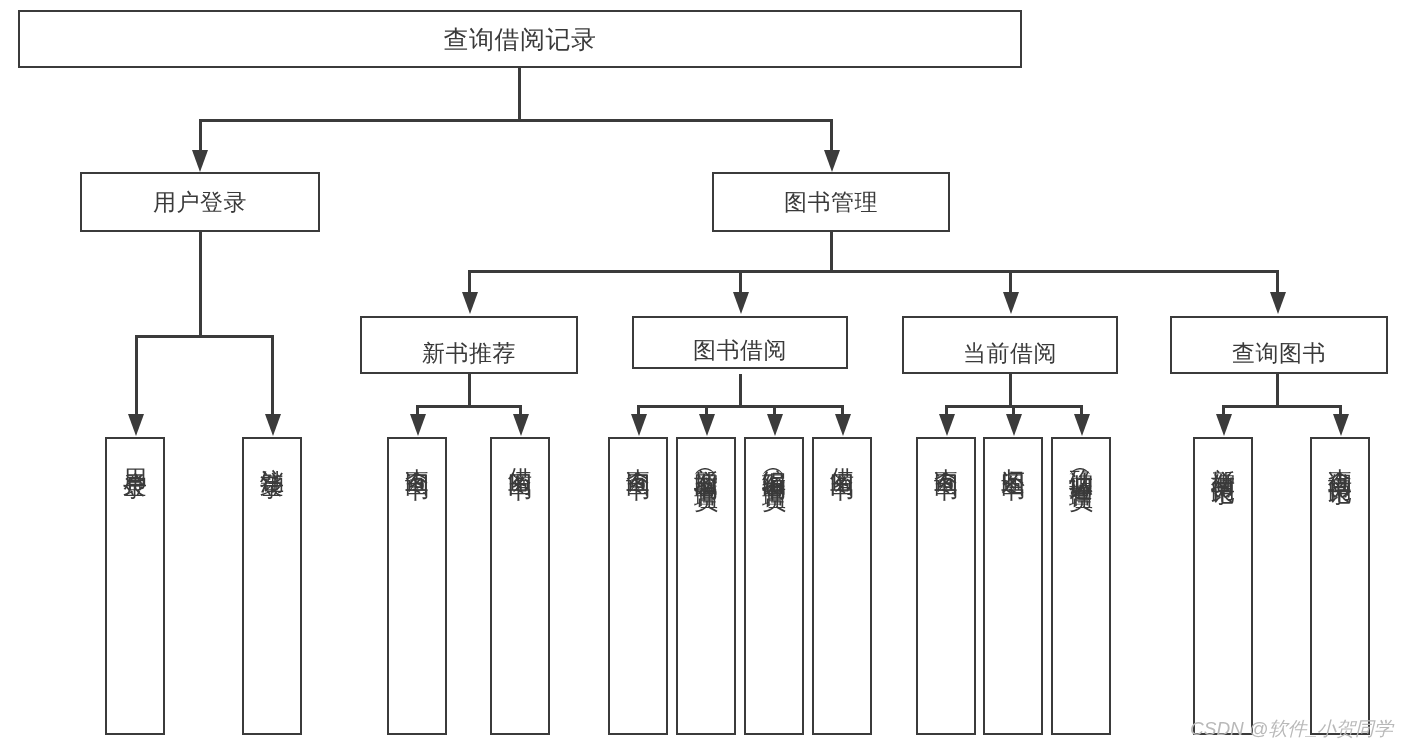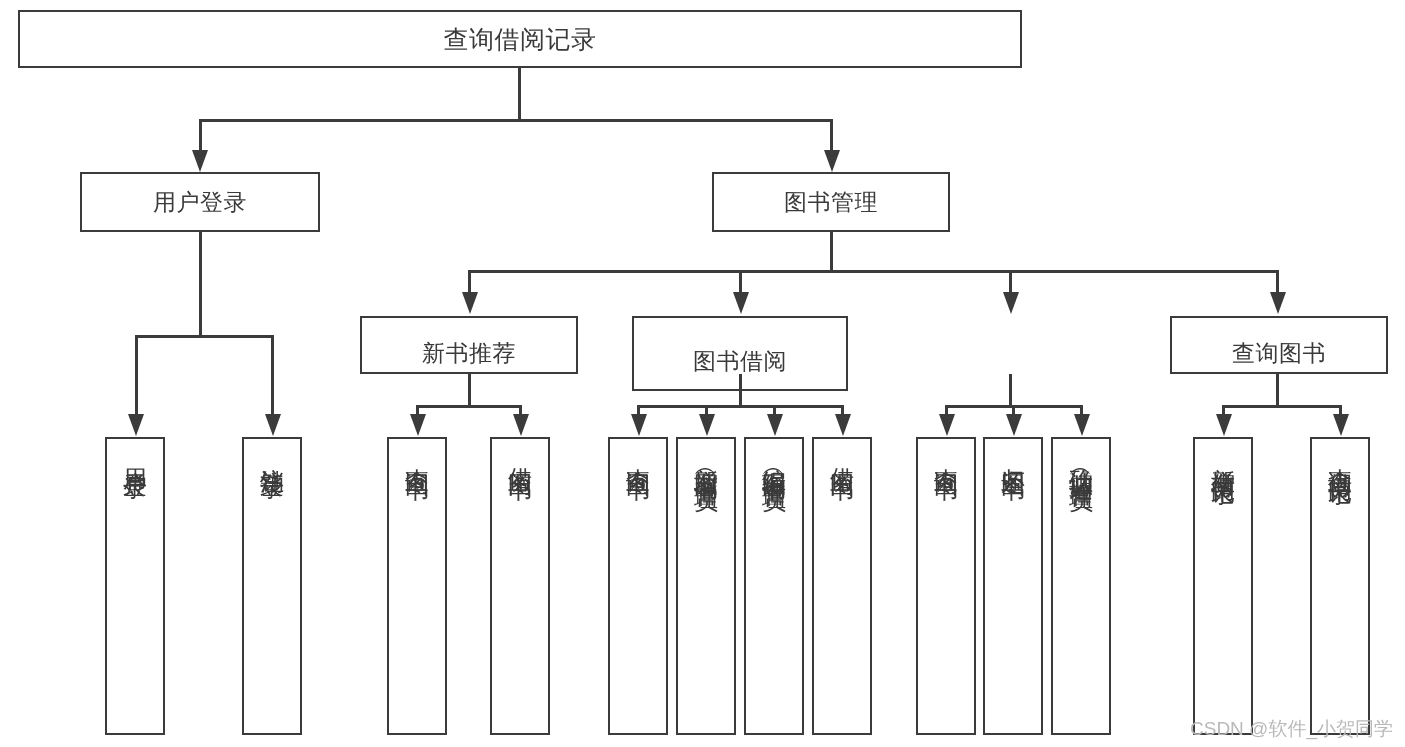--- a/index.html
+++ b/index.html
@@ -66,20 +66,21 @@
     border-right: 8px solid transparent;
     border-top: 22px solid #3b3b3b;
   }
   
   #watermark {
     position: absolute;
     font-size: 19px;
     color: #b9b9b9;
     white-space: nowrap;
     pointer-events: none;
+    font-style: italic;
   }
 </style>
 </head>
 <body>
 
 <div id="canvas">
 
   <div class="node root" style="left:18px; top:10px; width:1004px; height:58px;">
     <span class="label">查询借阅记录</span>
   </div>
@@ -112,22 +113,25 @@
   <div class="seg v" style="left:739px; top:270px; width:3px; height:25px;"></div>
   <div class="arrow" style="left:733px; top:292px;"></div>
   <div class="seg v" style="left:1009px; top:270px; width:3px; height:25px;"></div>
   <div class="arrow" style="left:1003px; top:292px;"></div>
   <div class="seg v" style="left:1276px; top:270px; width:3px; height:25px;"></div>
   <div class="arrow" style="left:1270px; top:292px;"></div>
 
   <div class="node lvl3" style="left:360px; top:316px; width:218px; height:58px;">
     <span class="label">新书推荐</span>
   </div>
-  <div class="node lvl3" style="left:632px; top:316px; width:216px; height:75px;">
+  <div class="node lvl3" style="left:632px; top:316px; width:216px; height:53px;">
     <span class="label">图书借阅</span>
+  </div>
+  <div class="node lvl3" style="left:902px; top:316px; width:216px; height:58px;">
+    <span class="label">当前借阅</span>
   </div>
   <div class="node lvl3" style="left:1170px; top:316px; width:218px; height:58px;">
     <span class="label">查询图书</span>
   </div>
 
   <div class="seg v" style="left:468px; top:374px; width:3px; height:33px;"></div>
   <div class="seg h" style="left:416px; top:405px; width:106px; height:3px;"></div>
   <div class="seg v" style="left:416px; top:405px; width:3px; height:12px;"></div>
   <div class="arrow" style="left:410px; top:414px;"></div>
   <div class="seg v" style="left:519px; top:405px; width:3px; height:12px;"></div>

